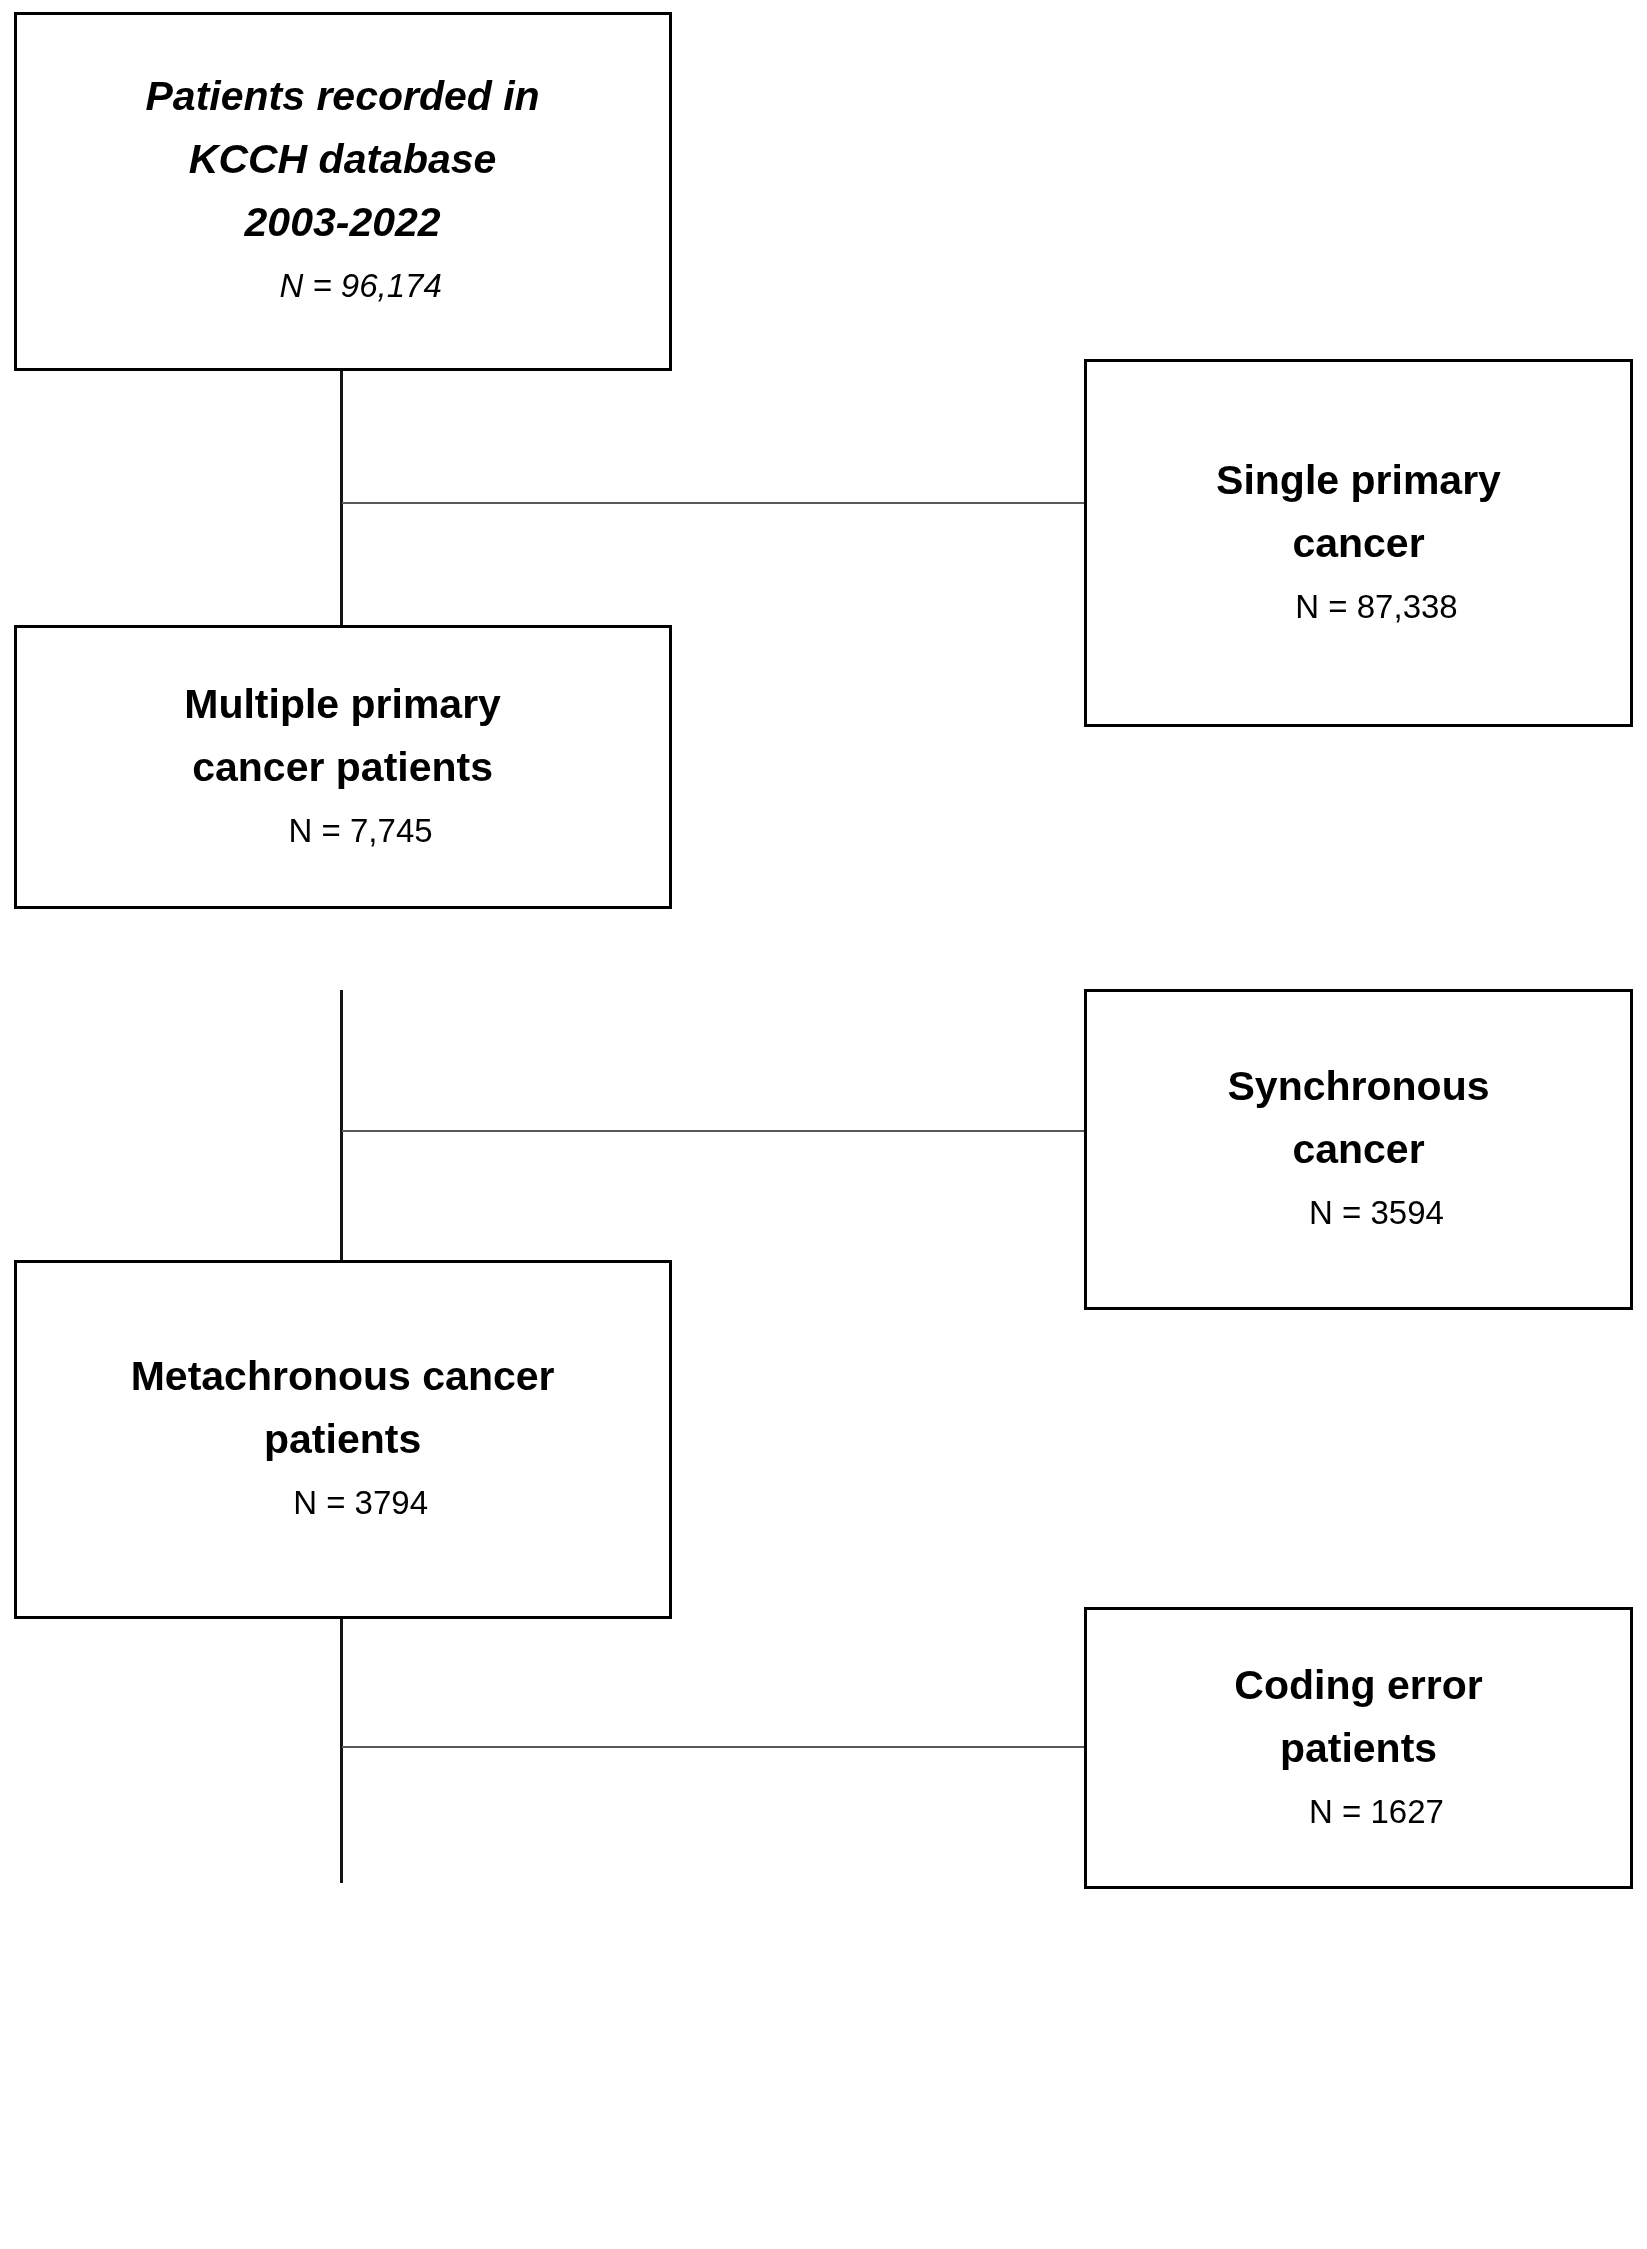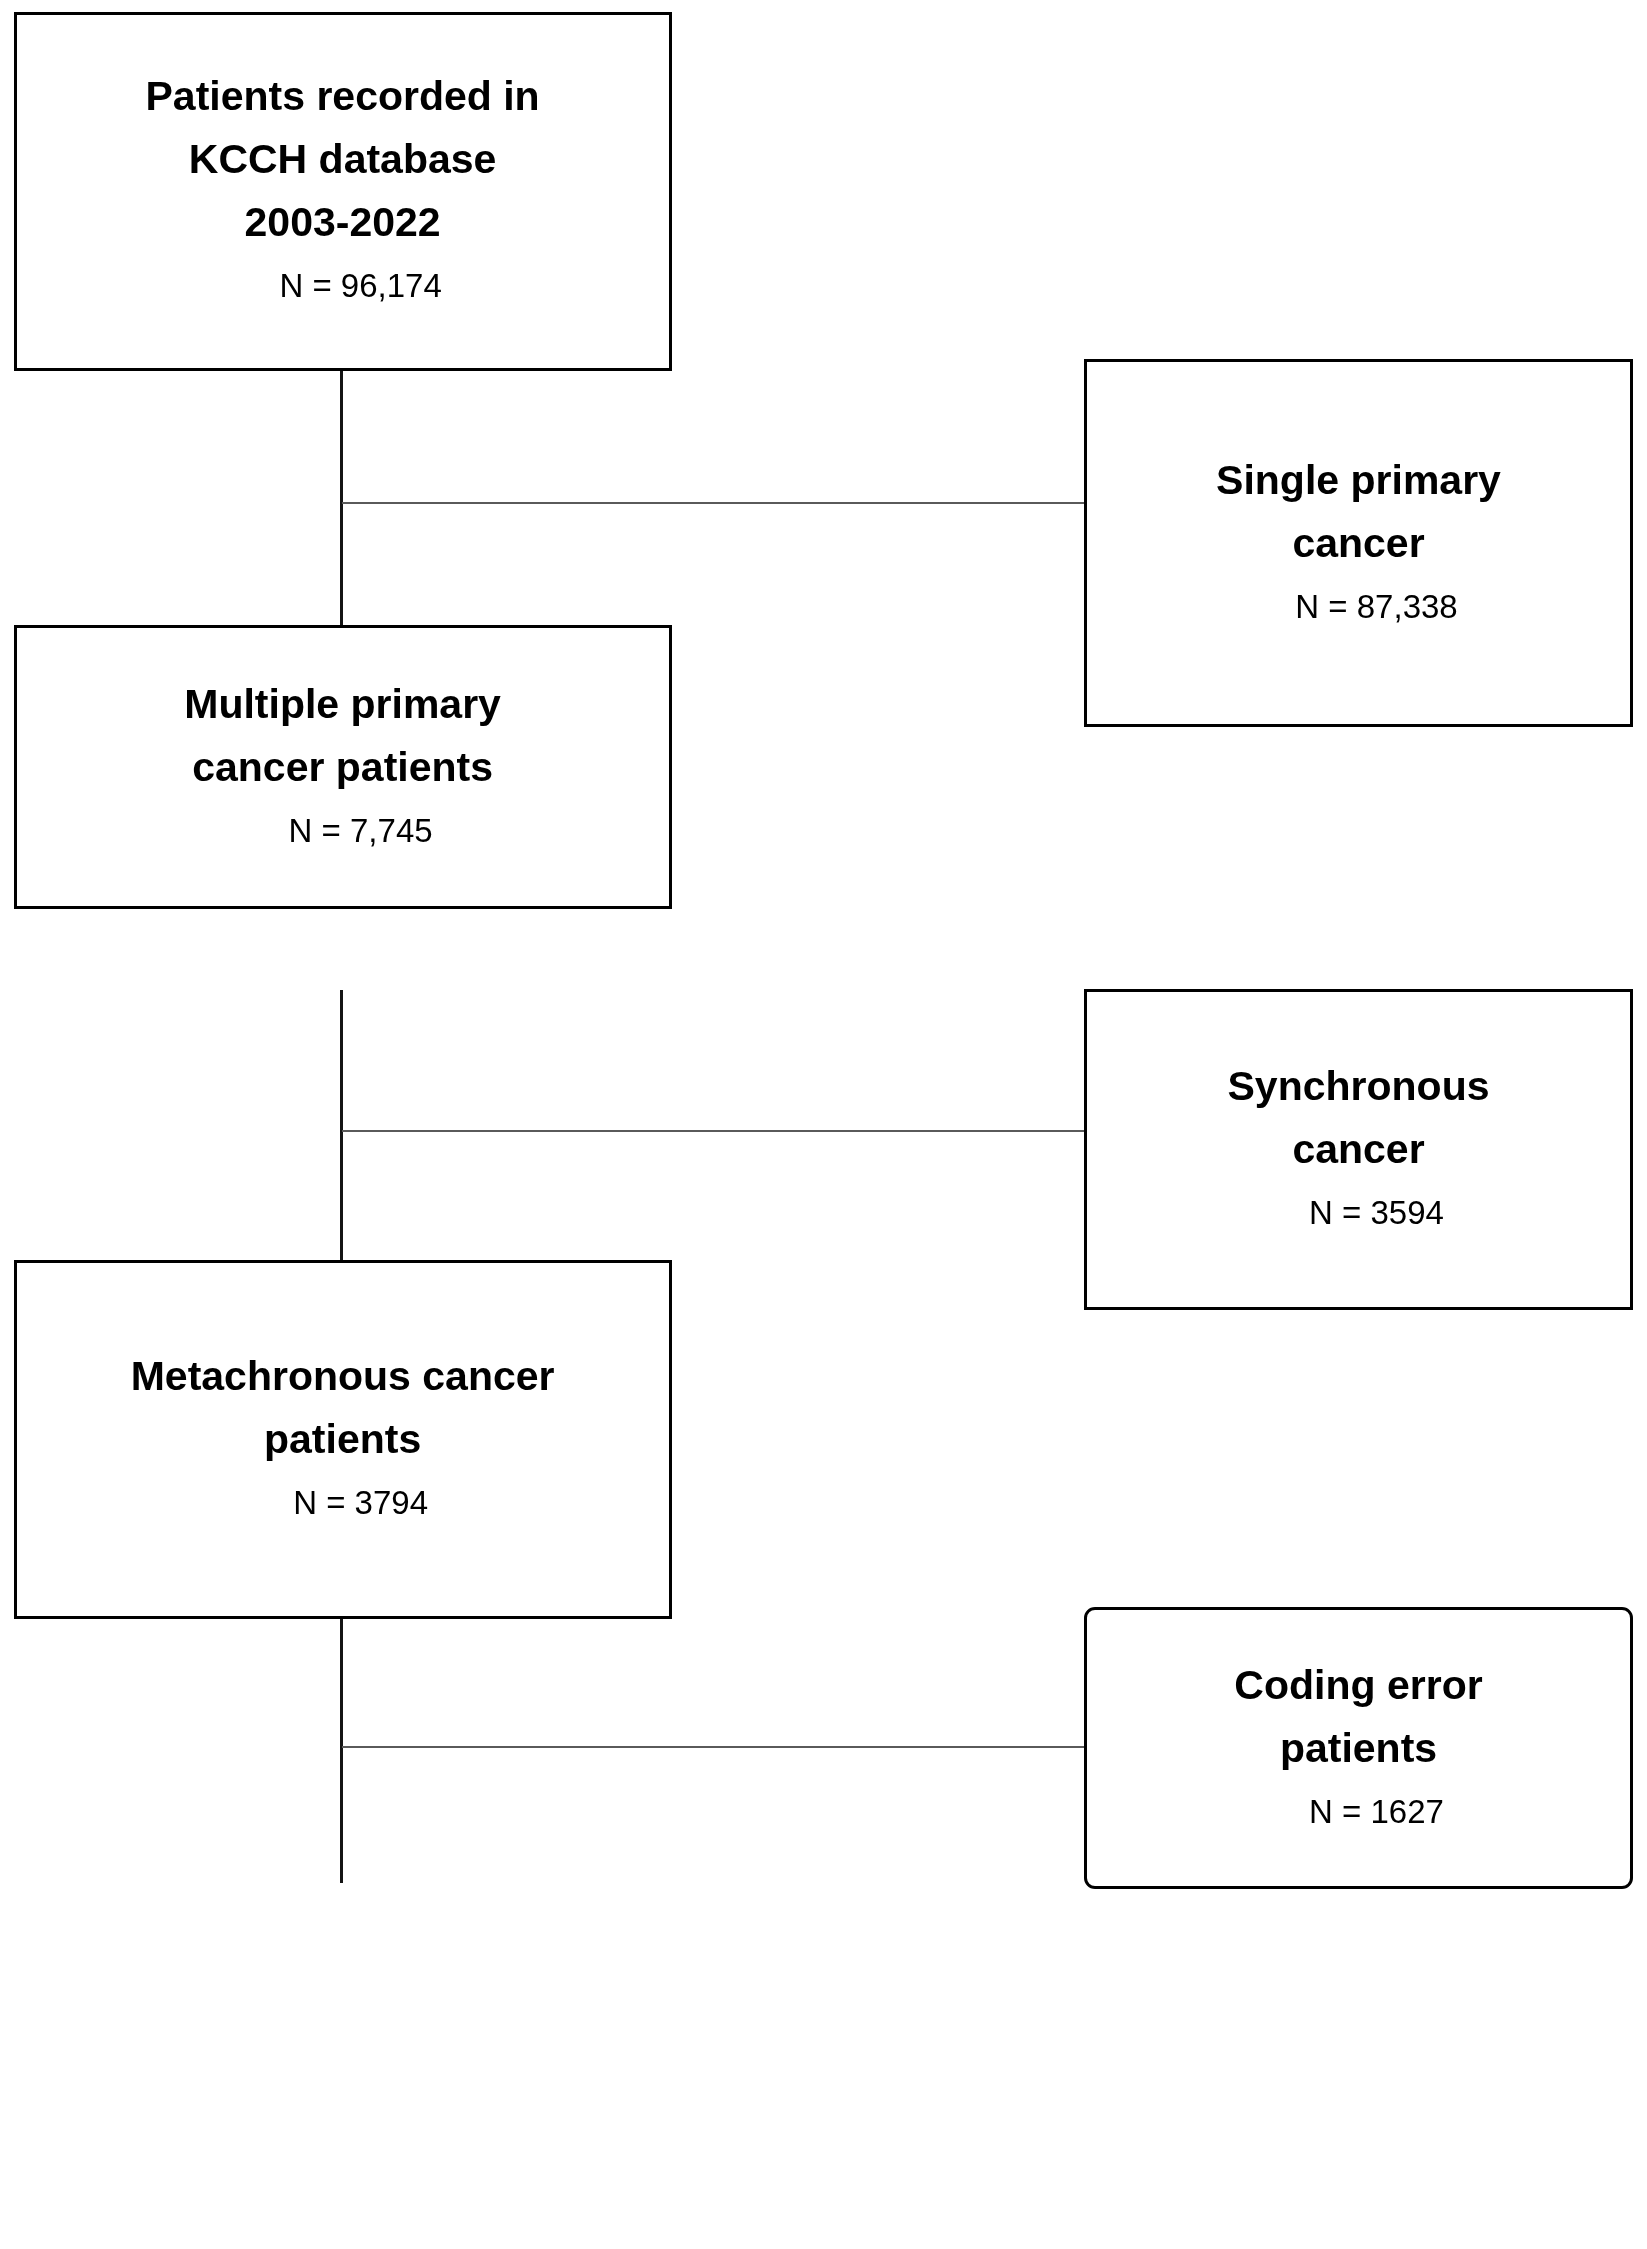--- a/index.html
+++ b/index.html
@@ -24,26 +24,26 @@
     display: flex;
     flex-direction: column;
     justify-content: center;
     align-items: center;
     text-align: center;
     z-index: 2;
   }
   .box-left  { left: 13.6px;   width: 658px; }
   .box-right { left: 1084px; width: 549px; }
 
-  #box-recorded     { top: 11.8px;   height: 359px; }
+  #box-recorded     { top: 11.8px;   height: 359px; font-style: italic; }
   #box-single       { top: 359px;  height: 368px; }
   #box-multiple     { top: 625px;  height: 284px; }
   #box-synchronous  { top: 989px; height: 321px; }
   #box-metachronous { top: 1260px; height: 359px; }
-  #box-coding       { top: 1607px; height: 282px; border-radius: 11px; }
+  #box-coding       { top: 1607px; height: 282px; }
   #box-mpc          { top: 1882px; height: 355px; }
 
   .box-title {
     font-size: 41px;
     line-height: 63px;
     font-weight: bold;
     white-space: pre-line;
   }
   .box-count {
     font-size: 33px;

